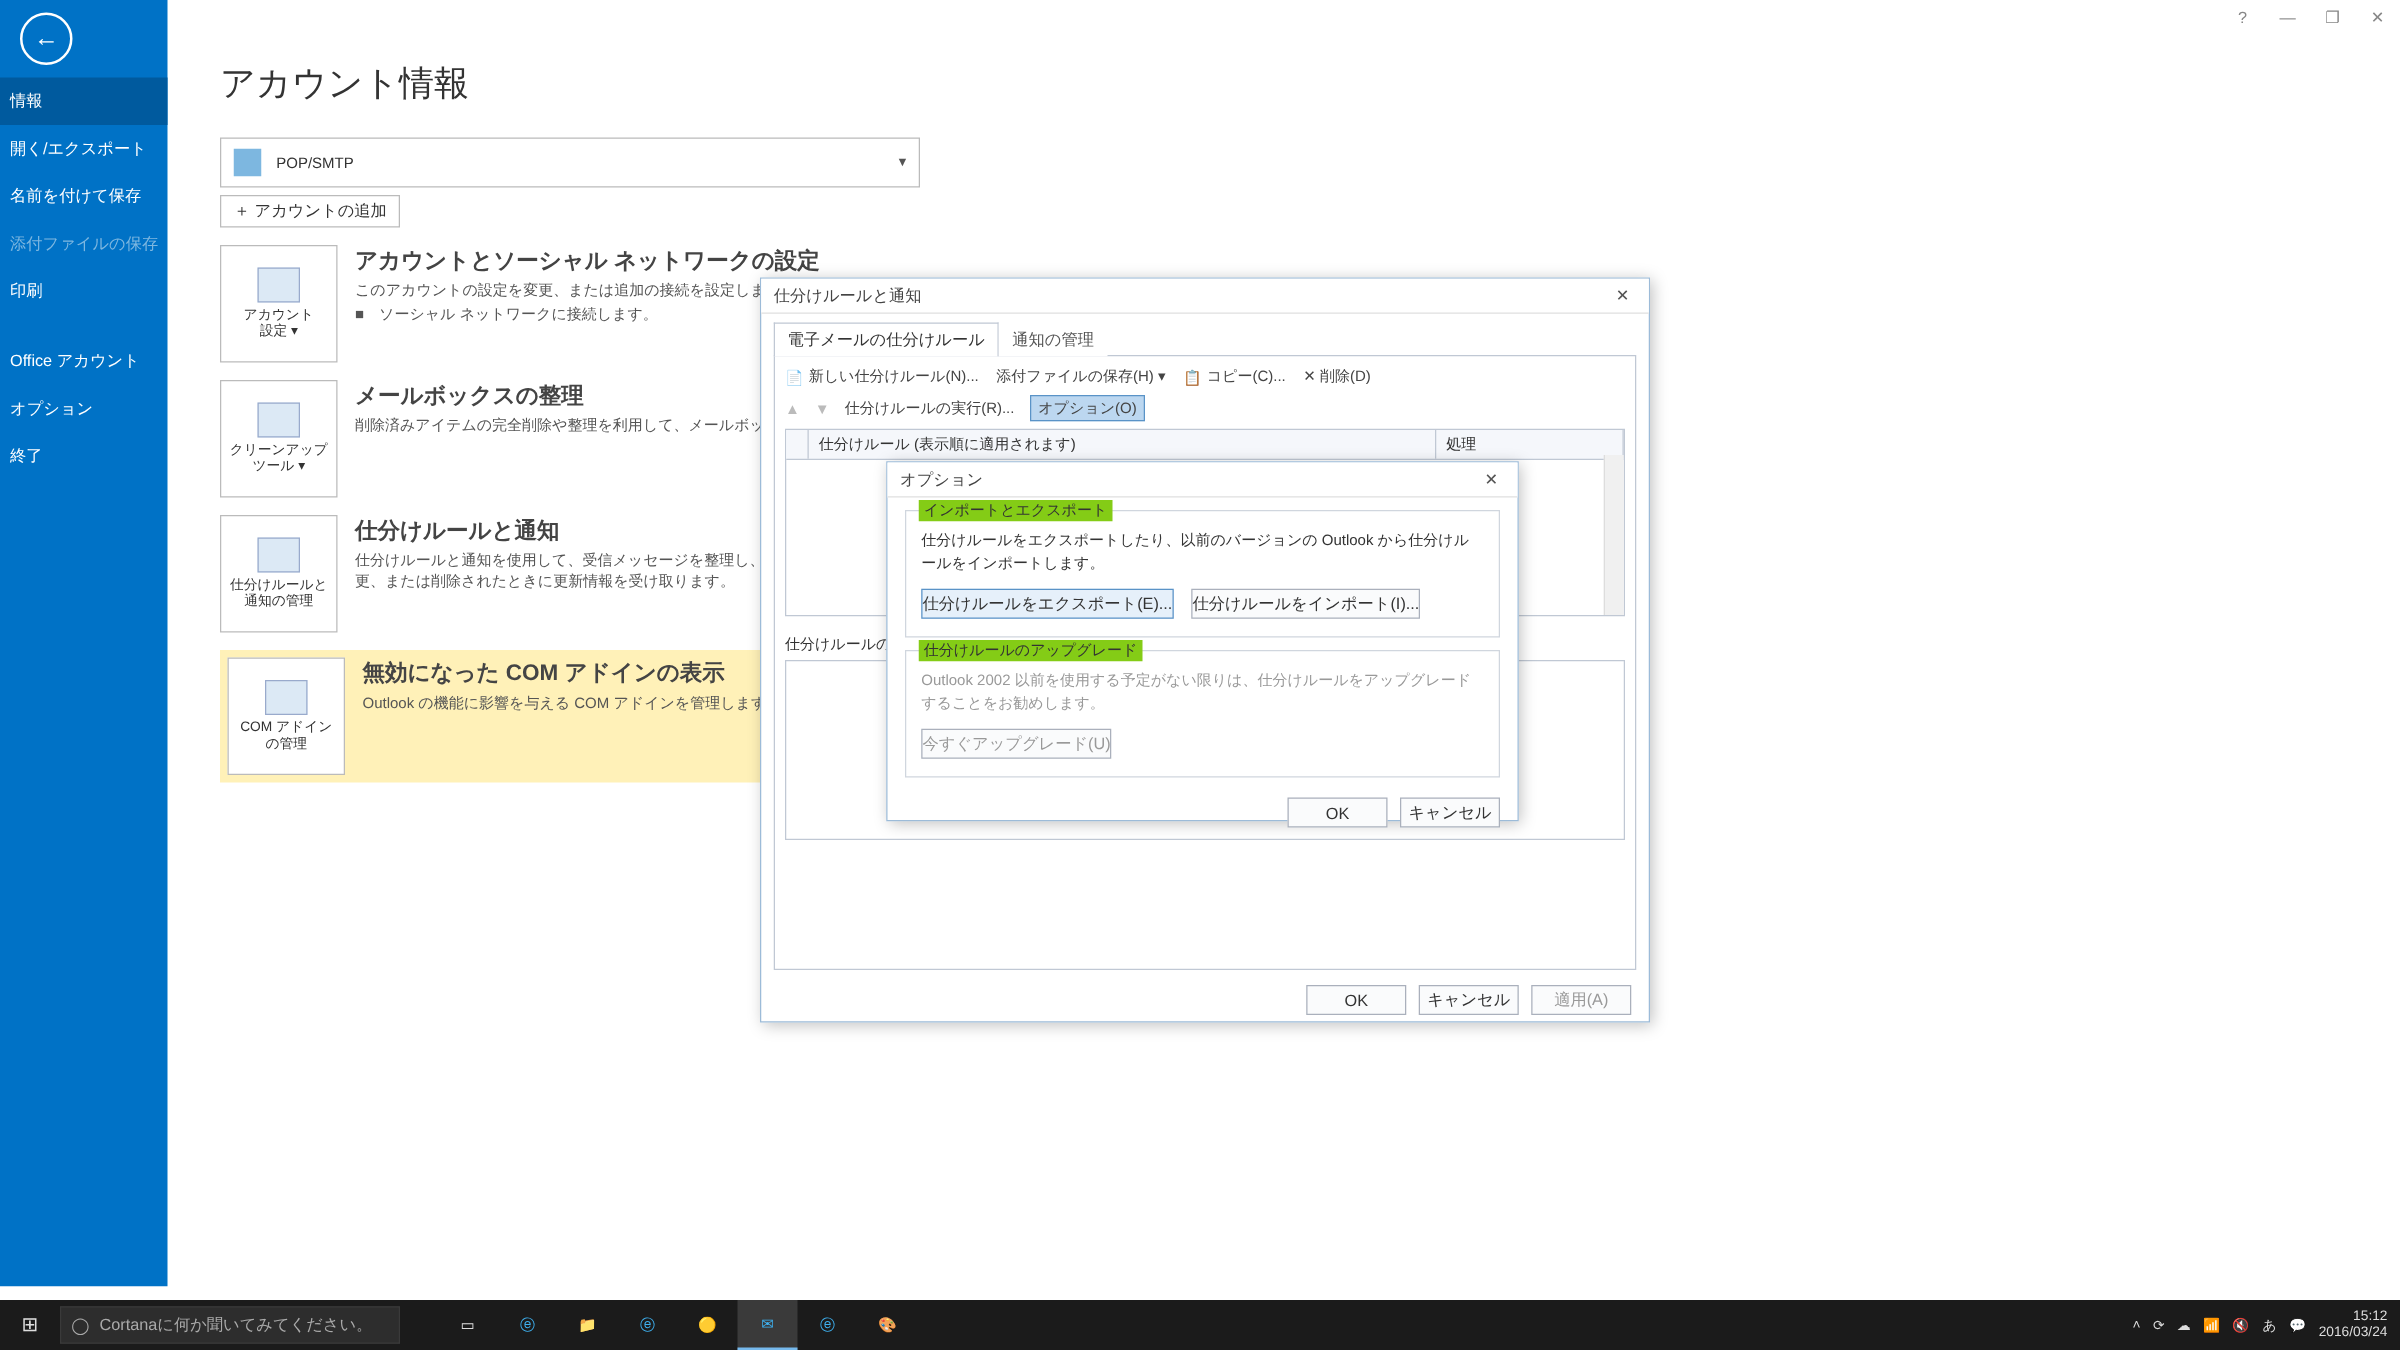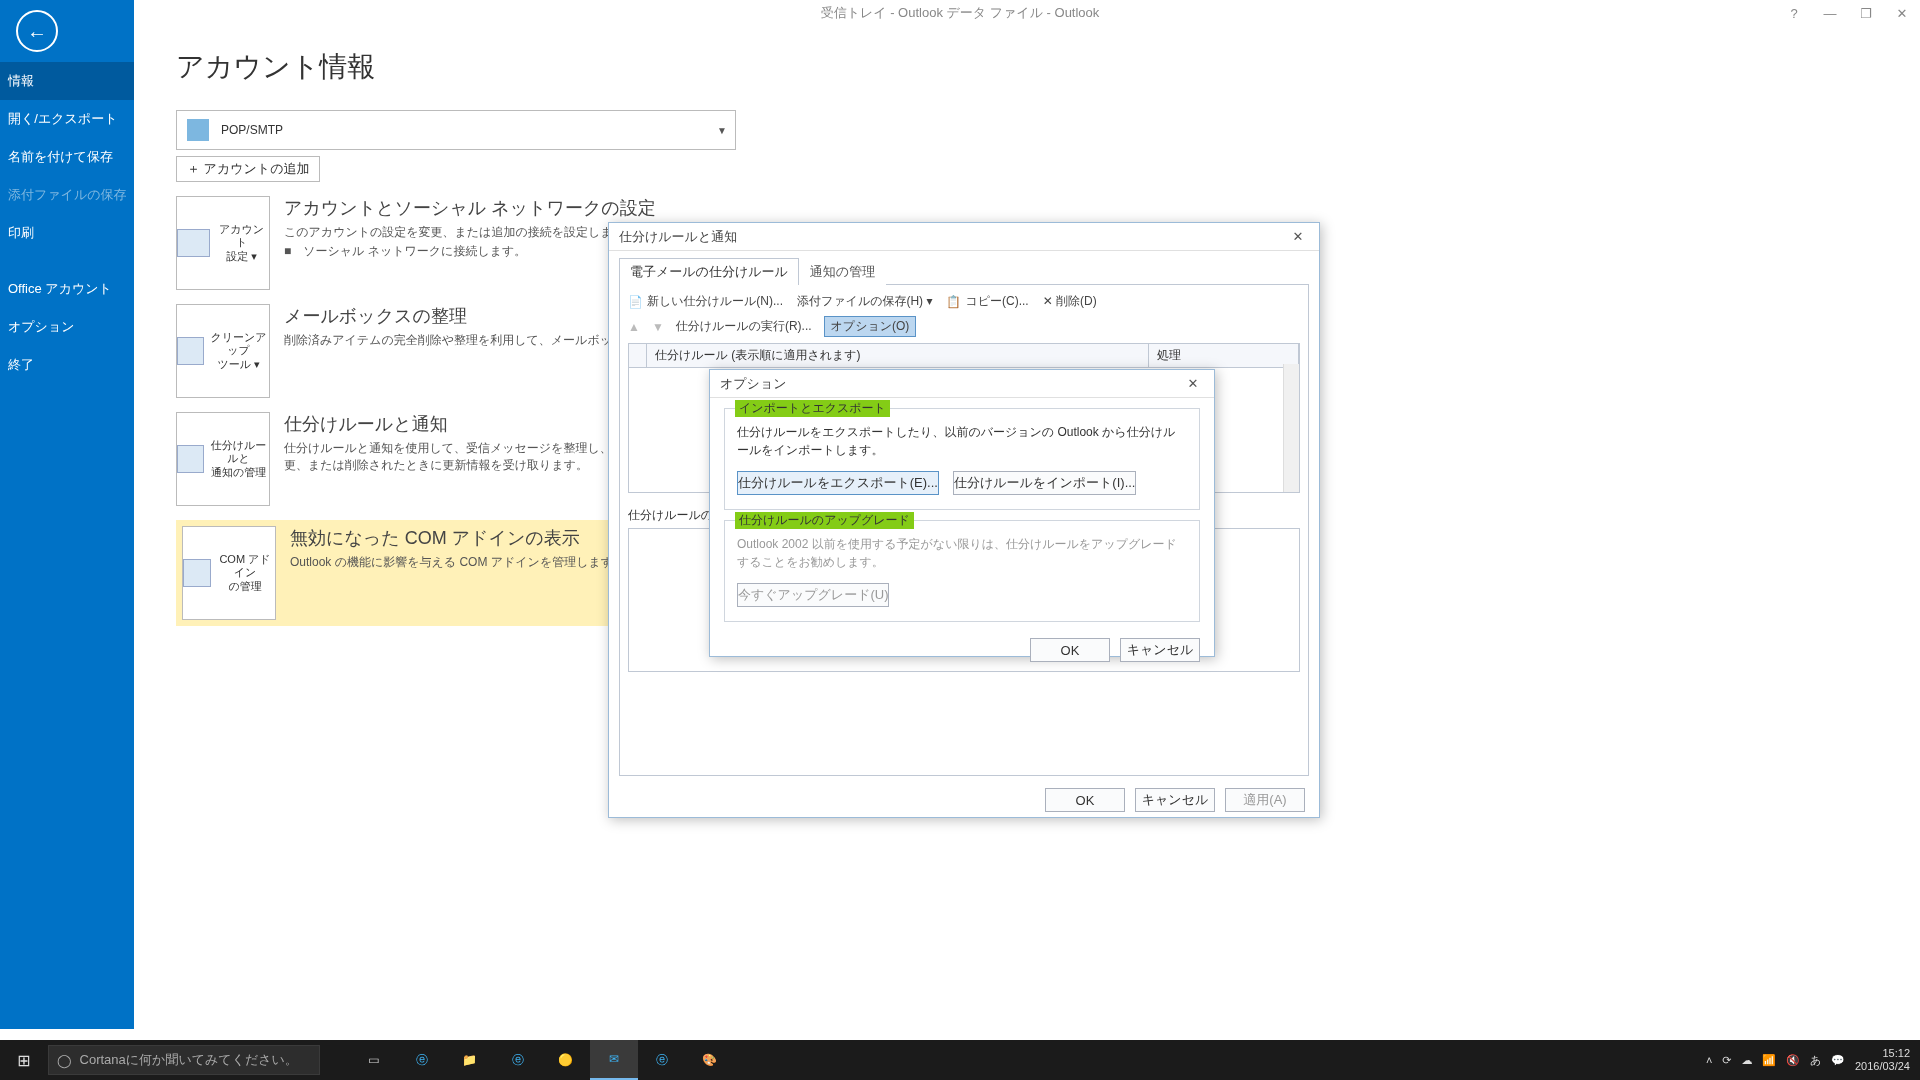--- a/index.html
+++ b/index.html
@@ -17,24 +17,24 @@
 #side .item.dis{color:#7db7e0}
 #side .group{margin-top:18px}
 
 #main{position:absolute;left:176px;top:48px}
 #main h1{margin:0 0 24px 0;font-size:28px;font-weight:400;color:#333}
 #acct-sel{width:560px;height:40px;border:1px solid #bbb;display:flex;align-items:center;padding:0 10px;gap:12px;position:relative}
 #acct-sel .ico{width:22px;height:22px;background:#7db7e0}
 #acct-sel .dd{position:absolute;right:8px;font-size:10px;color:#555}
 #add-acct{height:26px;border:1px solid #bbb;display:inline-flex;align-items:center;padding:12px 10px;gap:6px;margin-top:6px;font-size:13px}
 .block{display:flex;gap:14px;margin-top:14px}
-.block .big{width:94px;height:94px;border:1px solid #bbb;display:flex;flex-direction:row;align-items:center;justify-content:center;gap:4px}
+.block .big{width:94px;height:94px;border:1px solid #bbb;display:flex;flex-direction:column;align-items:center;justify-content:center;gap:4px}
 .block .big .ico{width:34px;height:28px;background:#dce9f5;border:1px solid #9ac}
 .block .big .lbl{font-size:11px;text-align:center;line-height:1.2}
-.block .txt h2{margin:0 0 4px 0;font-size:18px;font-weight:400;color:#444}
+.block .txt h2{margin:0 0 4px 0;font-size:18px;font-weight:700;color:#444}
 .block .txt p{margin:2px 0;font-size:12px;color:#555;max-width:440px}
 .block.sel{background:#fff1b8}
 
 .dlg{position:absolute;background:#fff;border:1px solid #9cbbd8;box-shadow:2px 2px 12px rgba(0,0,0,.25)}
 #dlg-rules{left:608px;top:222px;width:712px;height:596px}
 .dlg .tb{height:28px;background:#fff;display:flex;align-items:center;padding:0 10px;font-size:13px;color:#444;justify-content:space-between;border-bottom:1px solid #e0e0e0}
 .dlg .tb .x{width:22px;height:22px;display:flex;align-items:center;justify-content:center;color:#555}
 .tabs{display:flex;padding:6px 10px 0 10px;gap:0;font-size:13px}
 .tab{padding:4px 10px;border:1px solid #c0c8d4;border-bottom:none;background:#fff;position:relative;top:1px}
 .tab.inact{border-color:transparent;color:#555}
@@ -69,21 +69,20 @@
 #taskbar .apps .a{width:48px;height:40px;display:flex;align-items:center;justify-content:center}
 #taskbar .apps .a.sel{background:#3a3a3a;border-bottom:2px solid #76b9ed}
 #taskbar .tray{position:absolute;right:0;display:flex;align-items:center;gap:10px;padding-right:10px;font-size:11px;color:#ddd}
 #taskbar .tray .clock{text-align:right;line-height:1.2}
 .glyph{font-family:"Segoe UI Symbol",sans-serif}
 </style>
 </head>
 <body>
 
 <div id="titlebar">
-  <div class="title">受信トレイ - Outlook データ ファイル - Outlook</div>
   <div class="wc">
     <div>?</div>
     <div>—</div>
     <div>❐</div>
     <div>✕</div>
   </div>
 </div>
 
 <div id="side">
   <div id="back" class="glyph">←</div>

